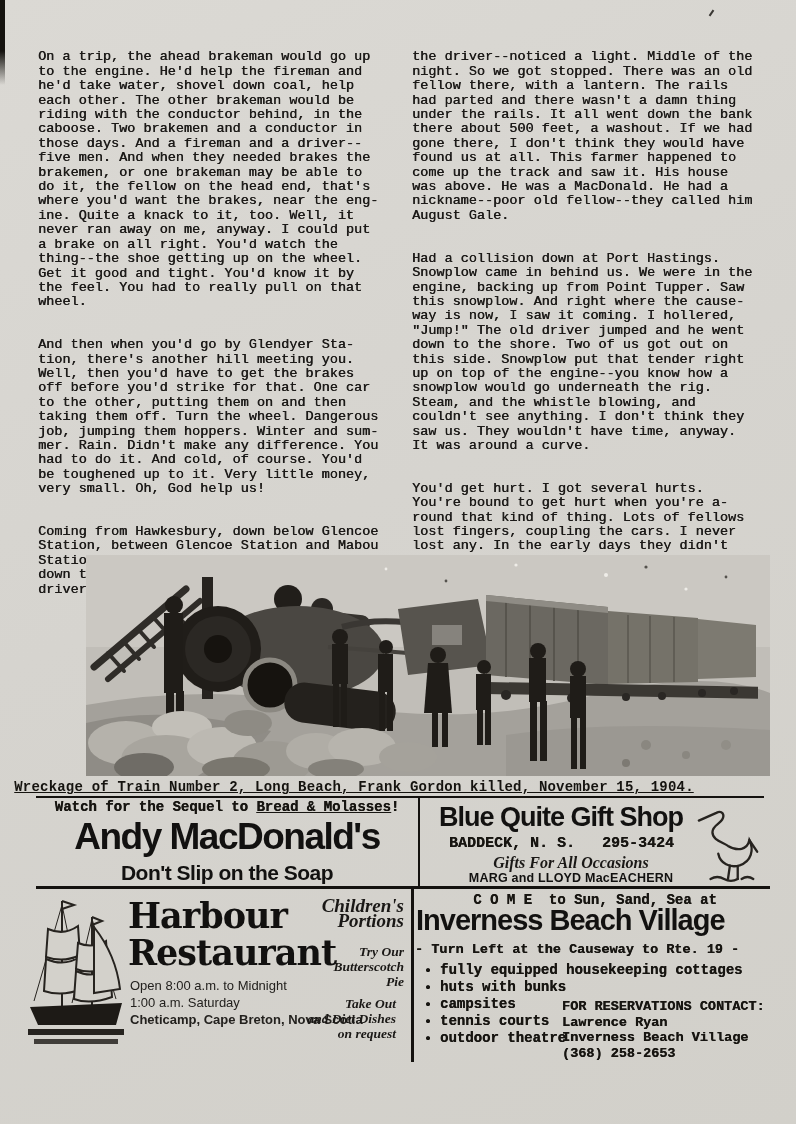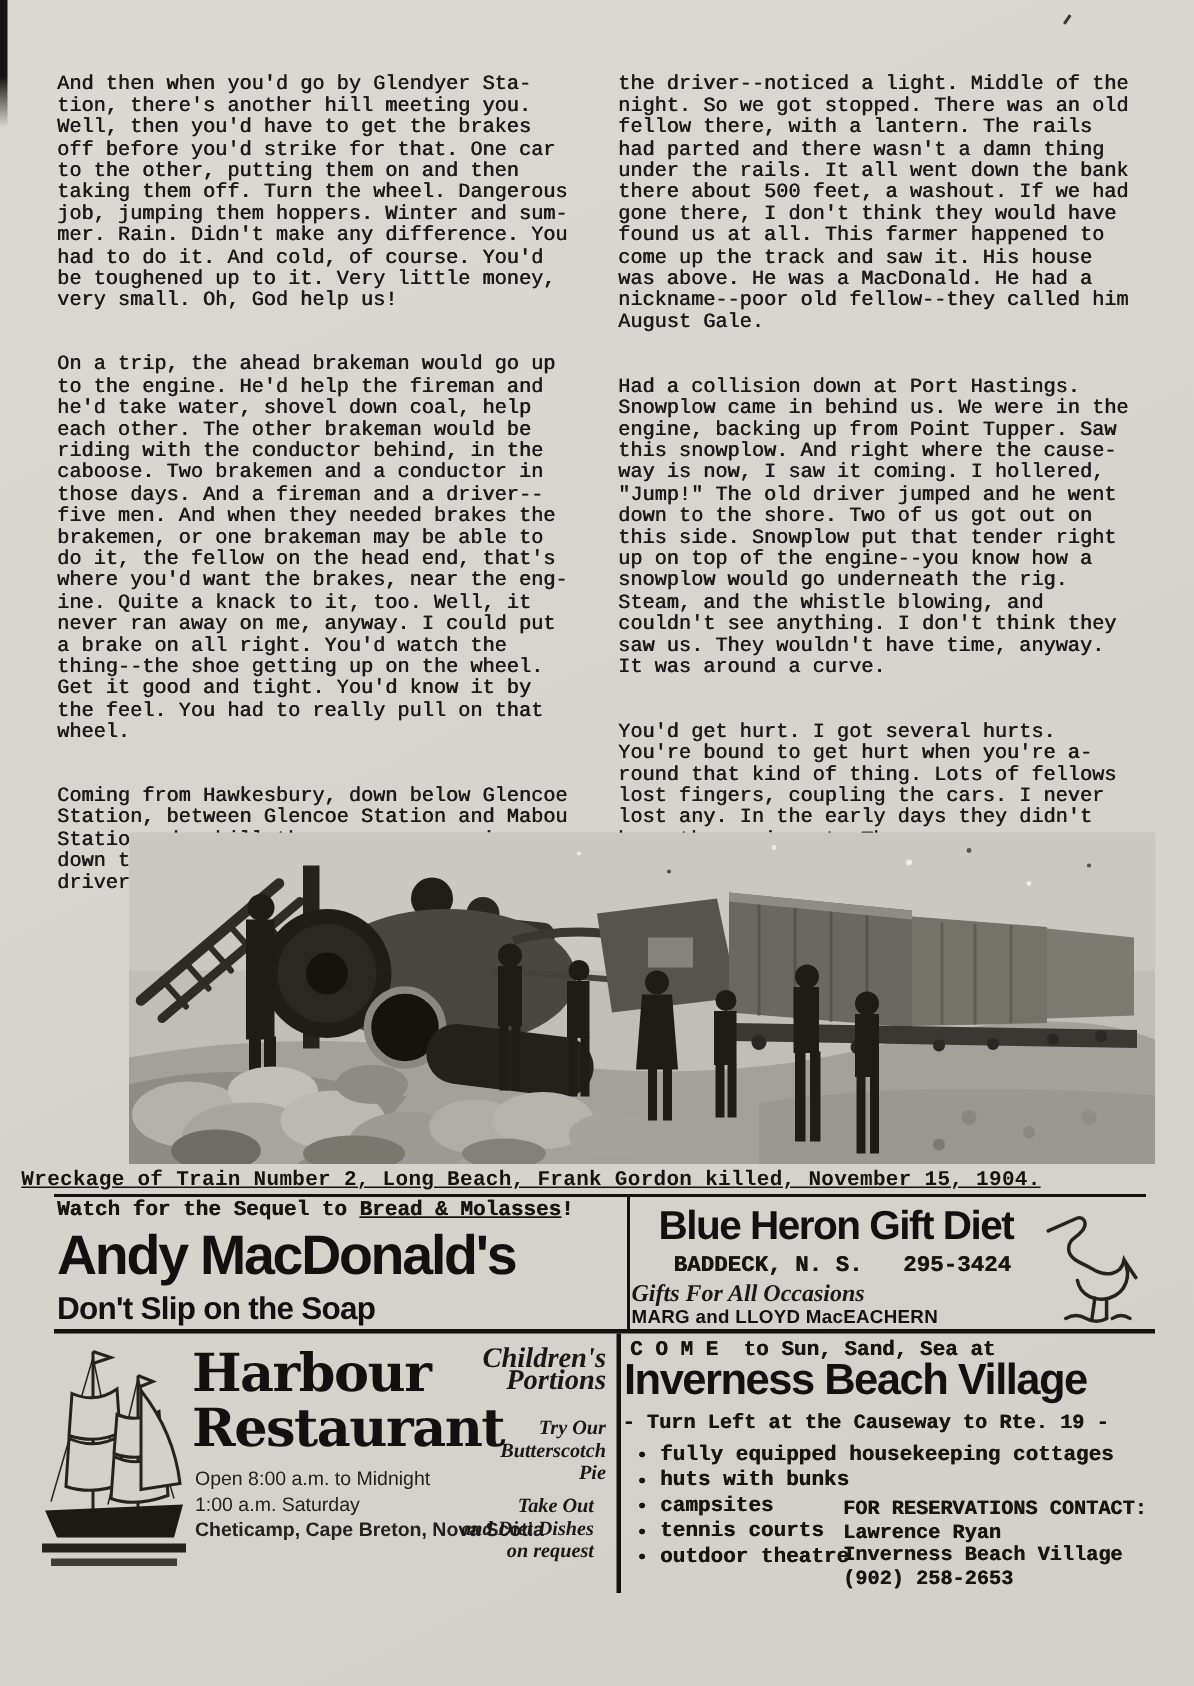--- a/index.html
+++ b/index.html
@@ -28,21 +28,21 @@
     font-size:14px;font-weight:bold;
     text-decoration:underline;
     letter-spacing:0.2px;
     color:#15130f;
   }
   .rule{background:#14120f;}
   
   .mono-b{font-family:"Liberation Mono",monospace;font-weight:bold;color:#171511;text-shadow:0.3px 0 0 currentColor;}
   .sans-b{font-family:"Liberation Sans",sans-serif;font-weight:bold;color:#121110;}
   .serif-i{font-family:"Liberation Serif",serif;font-style:italic;font-weight:bold;color:#1a1816;}
-  .center{}
+  .center{text-align:center;}
   .underline{text-decoration:underline;}
   ul.features{list-style:none;margin:0;padding:0;}
   ul.features li{
     position:relative;padding-left:17px;
     font-size:14px;line-height:17px;
   }
   ul.features li::before{
     content:"•";position:absolute;left:1px;top:0;font-size:13px;
   }
   .edge{
@@ -53,49 +53,49 @@
 </style>
 </head>
 <body>
 
 <div class="page">
 
   <div class="abs edge" style="left:0;top:6;"></div>
   <div class="abs speck" style="left:708;top:12px;left:708px;"></div>
 
   <div class="abs col tw" style="left:38px;top:36px;">
-    <p class="para">And then when you'd go by Glendyer Sta-
-tion, there's another hill meeting you.
-Well, then you'd have to get the brakes
-off before you'd strike for that. One car
-to the other, putting them on and then
-taking them off. Turn the wheel. Dangerous
-job, jumping them hoppers. Winter and sum-
-mer. Rain. Didn't make any difference. You
-had to do it. And cold, of course. You'd
-be toughened up to it. Very little money,
-very small. Oh, God help us!</p>
     <p class="para">On a trip, the ahead brakeman would go up
 to the engine. He'd help the fireman and
 he'd take water, shovel down coal, help
 each other. The other brakeman would be
 riding with the conductor behind, in the
 caboose. Two brakemen and a conductor in
 those days. And a fireman and a driver--
 five men. And when they needed brakes the
 brakemen, or one brakeman may be able to
 do it, the fellow on the head end, that's
 where you'd want the brakes, near the eng-
 ine. Quite a knack to it, too. Well, it
 never ran away on me, anyway. I could put
 a brake on all right. You'd watch the
 thing--the shoe getting up on the wheel.
 Get it good and tight. You'd know it by
 the feel. You had to really pull on that
 wheel.</p>
+    <p class="para">And then when you'd go by Glendyer Sta-
+tion, there's another hill meeting you.
+Well, then you'd have to get the brakes
+off before you'd strike for that. One car
+to the other, putting them on and then
+taking them off. Turn the wheel. Dangerous
+job, jumping them hoppers. Winter and sum-
+mer. Rain. Didn't make any difference. You
+had to do it. And cold, of course. You'd
+be toughened up to it. Very little money,
+very small. Oh, God help us!</p>
     <p class="para">Coming from Hawkesbury, down below Glencoe
 Station, between Glencoe Station and Mabou
 Station, downhill there--we were going
 down the hill, I had my arm around the
 driver, you know, standing on one side of</p>
   </div>
   <div class="abs col tw" style="left:412px;top:36px;">
     <p class="para">the driver--noticed a light. Middle of the
 night. So we got stopped. There was an old
 fellow there, with a lantern. The rails
@@ -264,21 +264,21 @@
   <div class="abs rule" style="left:36px;top:886px;width:734px;height:3px;"></div>
   <div class="abs rule" style="left:411px;top:889px;width:3px;height:173px;"></div>
 
   <div class="abs" style="left:38px;top:799px;width:378px;height:86px;">
     <div class="mono-b center" style="font-size:14px;white-space:pre;"><span>Watch for the Sequel to </span><span class="underline">Bread &amp; Molasses</span><span>!</span></div>
     <div class="sans-b center" style="font-size:37px;letter-spacing:-1.5px;margin-top:1px;">Andy MacDonald's</div>
     <div class="sans-b center" style="font-size:21px;letter-spacing:-0.5px;margin-top:3px;">Don't Slip on the Soap</div>
   </div>
 
   <div class="abs" style="left:421px;top:798px;width:345px;height:88px;">
-    <div class="sans-b" style="position:absolute;left:18px;top:4px;font-size:27px;letter-spacing:-1px;">Blue Heron Gift Diet</div>
+    <div class="sans-b" style="position:absolute;left:18px;top:4px;font-size:27px;letter-spacing:-1px;">Blue Quite Gift Shop</div>
     <div class="mono-b" style="position:absolute;left:28px;top:37px;font-size:15px;white-space:pre;">BADDECK, N. S.   295-3424</div>
     <div class="serif-i center" style="position:absolute;left:0;top:56px;width:300px;font-size:16px;">Gifts For All Occasions</div>
     <div class="sans-b center" style="position:absolute;left:0;top:73px;width:300px;font-size:12.5px;letter-spacing:0.2px;">MARG and LLOYD MacEACHERN</div>
     <svg style="position:absolute;left:272px;top:2px;" width="70" height="84" viewBox="0 0 72 84">
       <g stroke="#26231f" stroke-width="2.4" fill="none" stroke-linecap="round">
         <path d="M6 20 L24 12 C30 9 33 14 30 19 C27 24 20 25 20 32 C20 40 30 42 36 46 C46 52 56 50 58 40 C63 50 60 62 48 66 C38 69 28 64 26 54"></path>
         <path d="M58 40 L66 52"></path>
         <path d="M38 66 L36 80 M46 67 L46 80"></path>
         <path d="M18 80 Q25 76 32 80 T 46 80 M50 80 Q56 76 62 80"></path>
       </g>
@@ -333,17 +333,17 @@
       <li>fully equipped housekeeping cottages</li>
       <li>huts with bunks</li>
       <li>campsites</li>
       <li>tennis courts</li>
       <li>outdoor theatre</li>
     </ul>
     <div class="mono-b" style="position:absolute;left:148px;top:110px;font-size:13.5px;line-height:15.5px;">
       <div>FOR RESERVATIONS CONTACT:</div>
       <div>Lawrence Ryan</div>
       <div>Inverness Beach Village</div>
-      <div>(902) 258-2653</div>
+      <div>(368) 258-2653</div>
     </div>
   </div>
 
 </div>
 
 </body></html>

